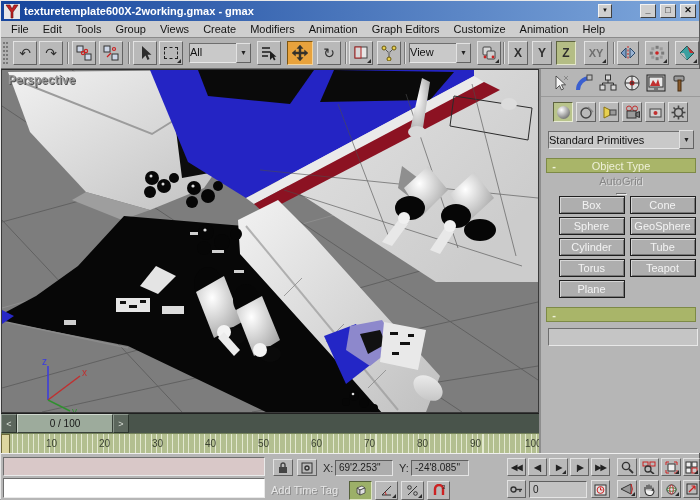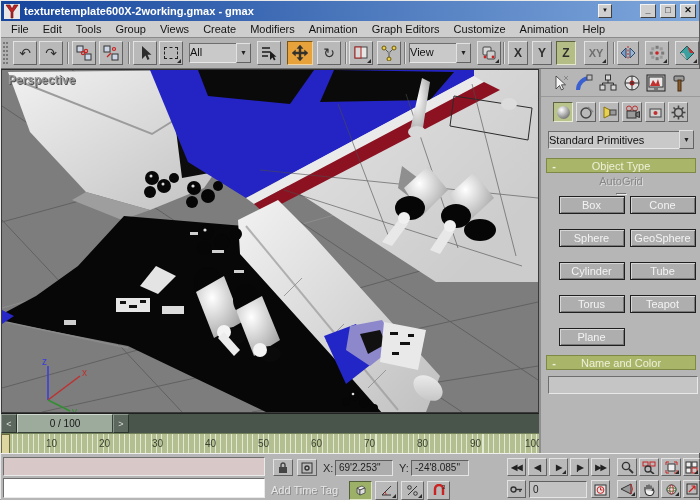--- a/index.html
+++ b/index.html
@@ -84,21 +84,21 @@
   .cat.pressed { background:#b9c48c; border-color:#5d6340; border-right-color:#e8ecd4; border-bottom-color:#e8ecd4; }
   .panel-dd { display:flex; height:19px; margin:4px 7px 0 7px;align-items:center; }
   .rollout-hdr { height:15px; background:#a9b569; margin:9px 5px 0 5px; display:flex;
                  align-items:center; border:1px solid #7d8a46; }
   .rollout-hdr .minus { width:14px; text-align:center; color:#eef0d8; font-size:11px; font-weight:bold; }
   .rollout-hdr .rtitle { flex:1; text-align:center; color:#eef0d8; font-size:11px; padding-right:14px; }
   .autogrid-row { display:flex; align-items:center; justify-content:center; gap:6px; height:20px; margin-top:2px;flex-direction:column; }
   .autogrid-label { color:#878787; text-shadow:1px 1px 0 #dcdcdc; font-size:11px; }
   .checkbox { width:11px; height:11px; background:#c6c6c6; border:1px solid #6e6e6e;
               border-bottom-color:#ececec; border-right-color:#ececec; }
-  .obj-grid { display:grid; grid-template-columns:66px 66px; gap:15px 5px; justify-content:center; margin-top:1px;margin-left:12px; }
+  .obj-grid { display:grid; grid-template-columns:66px 66px; gap:3px 5px; justify-content:center; margin-top:1px;margin-left:12px; }
   .obj-btn { height:18px; background:#aeaeae; border:1px solid #1f1f1f;
              box-shadow:inset 1px 1px 0 #d6d6d6, inset -1px -1px 0 #787878;
              color:#f3f3f3; font-size:11px; text-align:center; line-height:16px; }
   .name-row { display:flex; gap:4px; margin:6px 7px 0 7px; align-items:center; }
   .name-field { flex:1; height:18px; background:#c5c5c5; border:1px solid #6e6e6e;
                 border-bottom-color:#e8e8e8; border-right-color:#e8e8e8; font-size:11px; padding:1px 3px;
                 font-family:"Liberation Sans",sans-serif; }
 
   
   .statusbar { height:48px; background:#b6b6b6; position:relative; border-top:1px solid #efefef; }
@@ -592,21 +592,20 @@
         <div class="obj-btn">GeoSphere</div>
         <div class="obj-btn">Cylinder</div>
         <div class="obj-btn">Tube</div>
         <div class="obj-btn">Torus</div>
         <div class="obj-btn">Teapot</div>
         <div class="obj-btn">Plane</div>
       </div>
 
       <div class="rollout-hdr">
         <span class="minus">-</span>
-        <span class="rtitle">Name and Color</span>
       </div>
 
       <div class="name-row">
         <input class="name-field" value="" style="">
 
       </div>
     </div>
   </div>
 
   <div class="statusbar">

